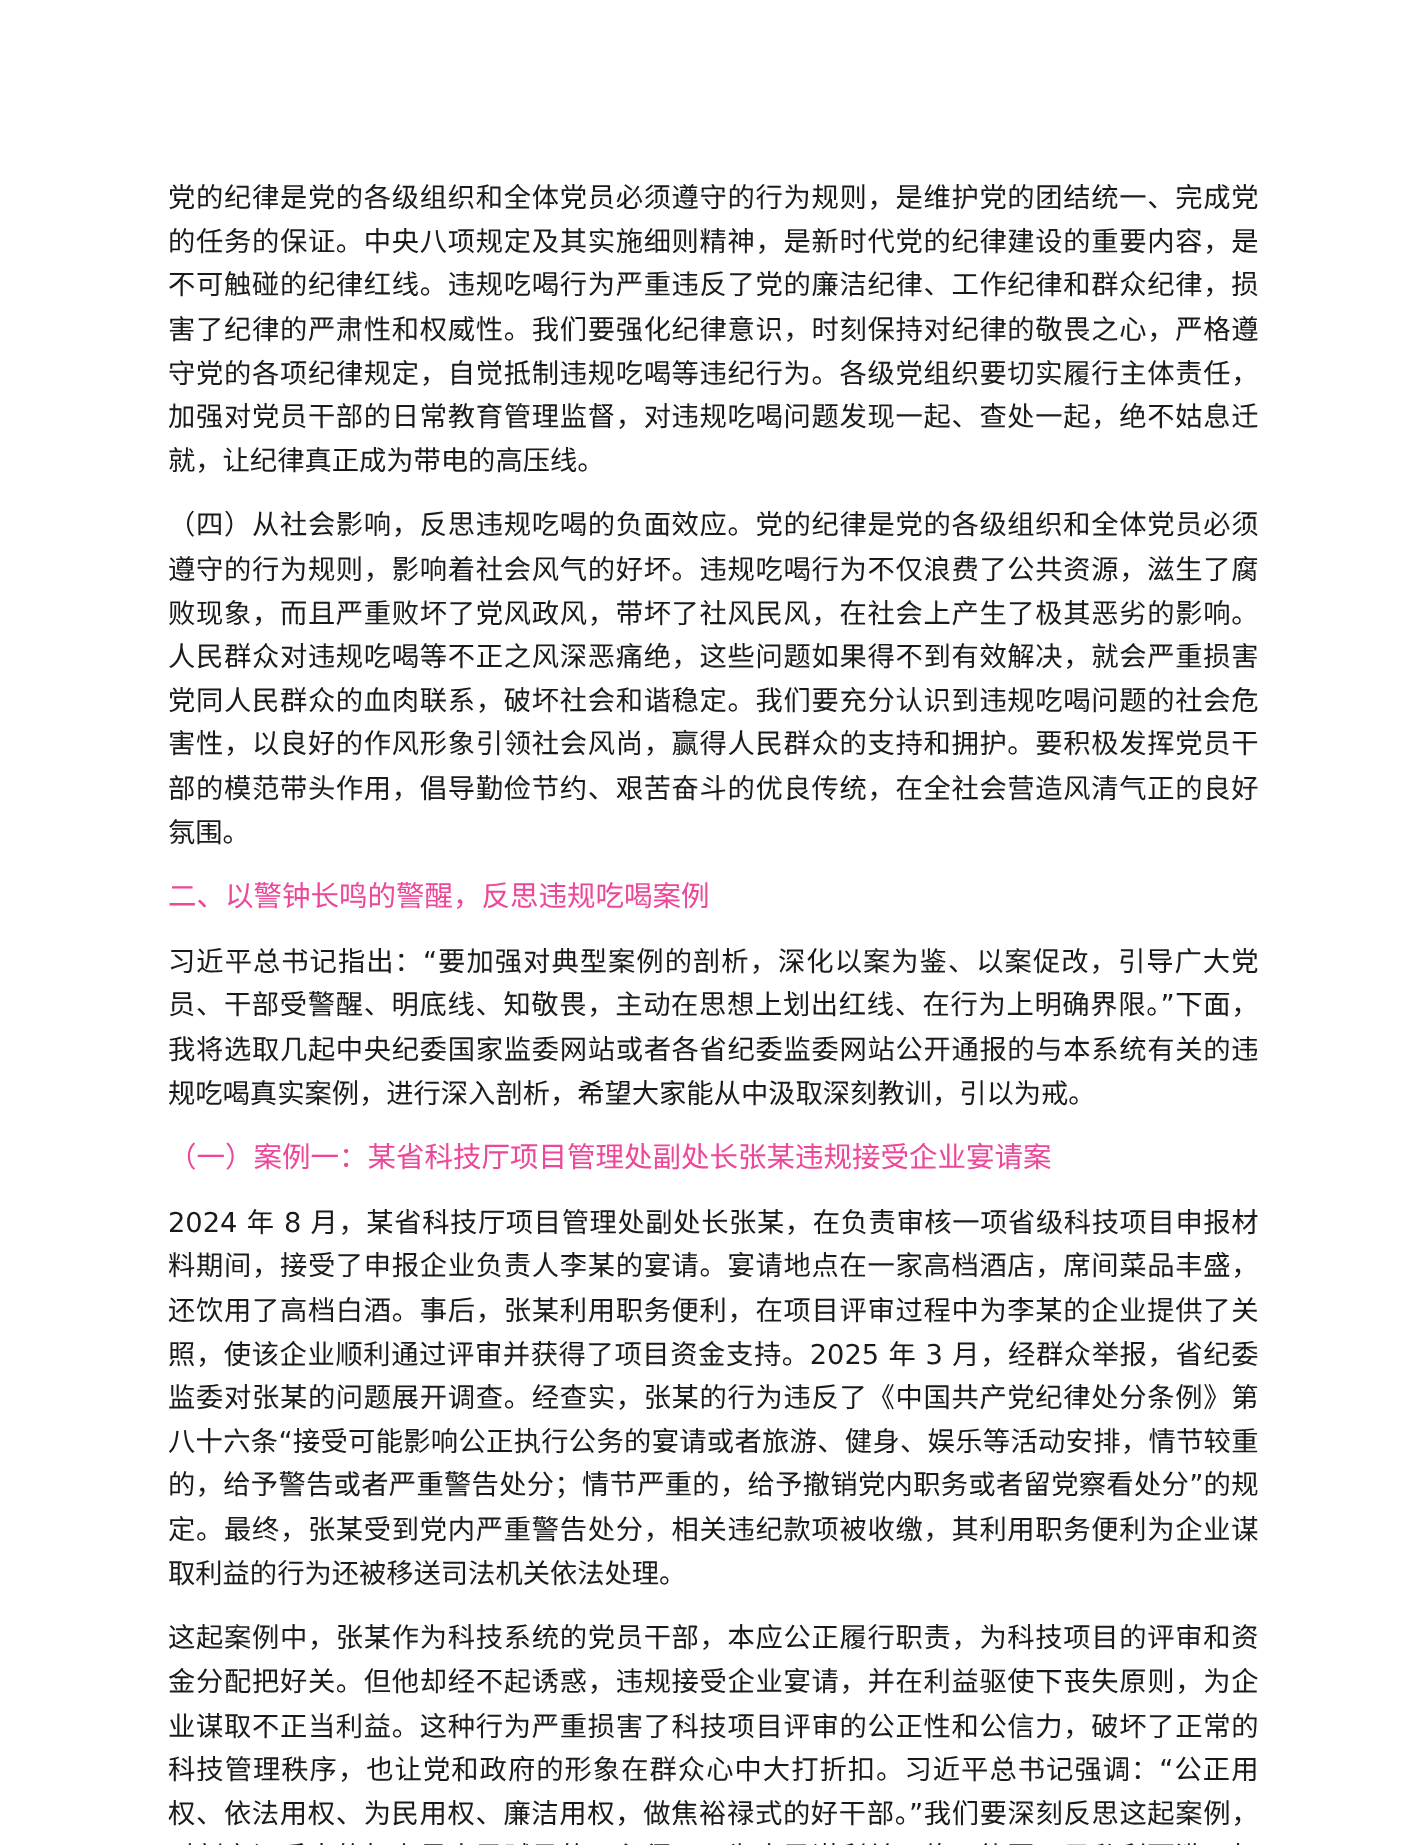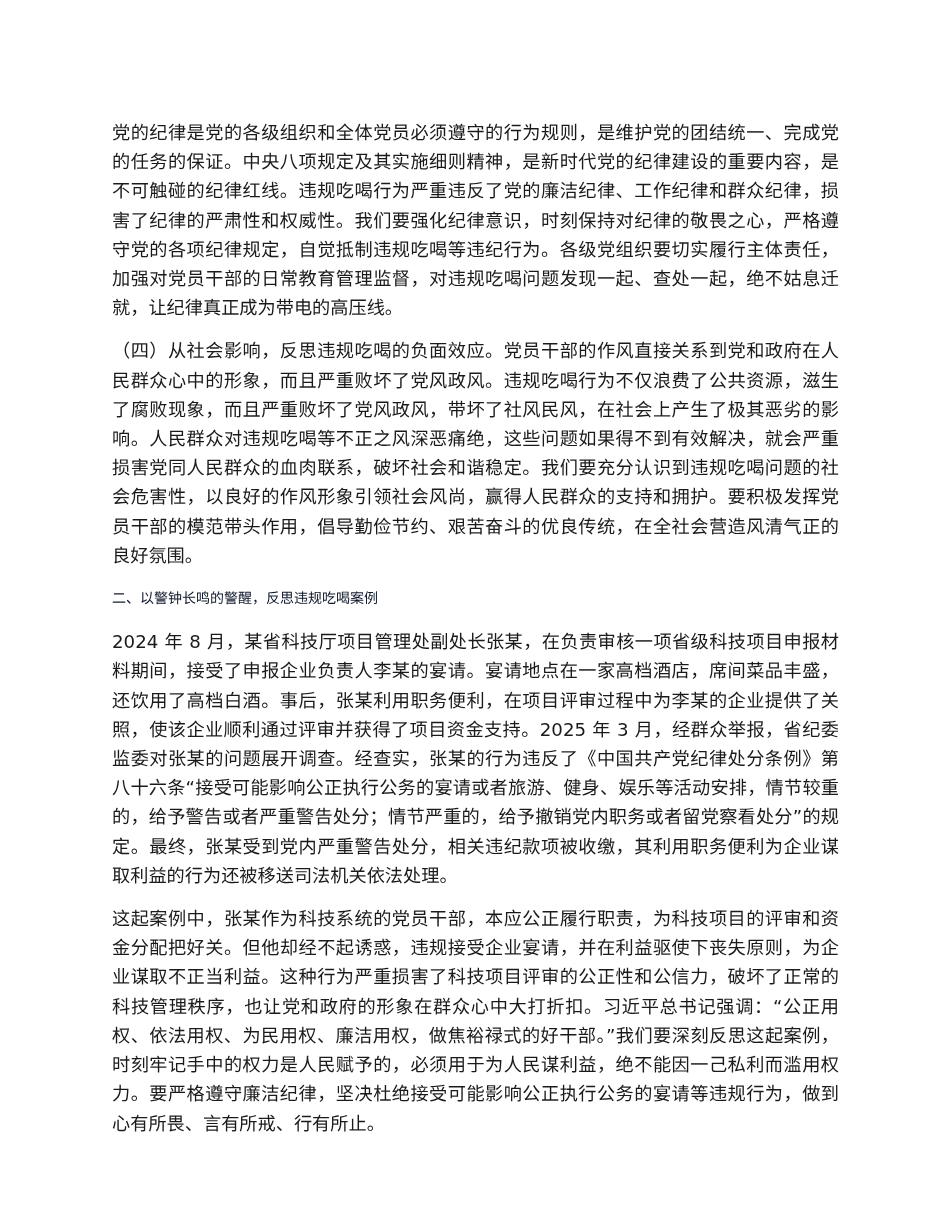--- a/index.html
+++ b/index.html
@@ -34,36 +34,38 @@
     text-align: justify;
     text-justify: inter-character;
     letter-spacing: 0px;
     word-break: break-all;
     color: #1a1a1a;
     font-weight: 400;
   }
   p.heading {
     margin: 0 0 14px 0;
     padding: 0;
-    font-size: 14px;
+    font-size: 19px;
     line-height: 29.2px;
     text-align: left;
-    color: #0f172a;
+    color: #ec4899;
     font-weight: 400;
     word-break: break-all;
   }
   p.para:last-child,
   p.heading:last-child {
     margin-bottom: 0;
   }
 </style>
 </head>
 <body style="background: rgb(255, 255, 255);">
 
 <div id="page" style="background: rgb(255, 255, 255); color: rgb(26, 26, 26); width: 942px; height: 1230px;">
   <div id="doc-body">
       <p class="para">党的纪律是党的各级组织和全体党员必须遵守的行为规则，是维护党的团结统一、完成党的任务的保证。中央八项规定及其实施细则精神，是新时代党的纪律建设的重要内容，是不可触碰的纪律红线。违规吃喝行为严重违反了党的廉洁纪律、工作纪律和群众纪律，损害了纪律的严肃性和权威性。我们要强化纪律意识，时刻保持对纪律的敬畏之心，严格遵守党的各项纪律规定，自觉抵制违规吃喝等违纪行为。各级党组织要切实履行主体责任，加强对党员干部的日常教育管理监督，对违规吃喝问题发现一起、查处一起，绝不姑息迁就，让纪律真正成为带电的高压线。</p>
-      <p class="para">（四）从社会影响，反思违规吃喝的负面效应。党员干部的作风直接关系到党和政府在人民群众心中的形象，而且严重败坏了党风政风。违规吃喝行为不仅浪费了公共资源，滋生了腐败现象，而且严重败坏了党风政风，带坏了社风民风，在社会上产生了极其恶劣的影响。人民群众对违规吃喝等不正之风深恶痛绝，这些问题如果得不到有效解决，就会严重损害党同人民群众的血肉联系，破坏社会和谐稳定。我们要充分认识到违规吃喝问题的社会危害性，以良好的作风形象引领社会风尚，赢得人民群众的支持和拥护。要积极发挥党员干部的模范带头作用，倡导勤俭节约、艰苦奋斗的优良传统，在全社会营造风清气正的良好氛围。</p>
+      <p class="para">（四）从社会影响，反思违规吃喝的负面效应。党的纪律是党的各级组织和全体党员必须遵守的行为规则，影响着社会风气的好坏。违规吃喝行为不仅浪费了公共资源，滋生了腐败现象，而且严重败坏了党风政风，带坏了社风民风，在社会上产生了极其恶劣的影响。人民群众对违规吃喝等不正之风深恶痛绝，这些问题如果得不到有效解决，就会严重损害党同人民群众的血肉联系，破坏社会和谐稳定。我们要充分认识到违规吃喝问题的社会危害性，以良好的作风形象引领社会风尚，赢得人民群众的支持和拥护。要积极发挥党员干部的模范带头作用，倡导勤俭节约、艰苦奋斗的优良传统，在全社会营造风清气正的良好氛围。</p>
       <p class="heading">二、以警钟长鸣的警醒，反思违规吃喝案例</p>
+      <p class="para">习近平总书记指出：“要加强对典型案例的剖析，深化以案为鉴、以案促改，引导广大党员、干部受警醒、明底线、知敬畏，主动在思想上划出红线、在行为上明确界限。”下面，我将选取几起中央纪委国家监委网站或者各省纪委监委网站公开通报的与本系统有关的违规吃喝真实案例，进行深入剖析，希望大家能从中汲取深刻教训，引以为戒。</p>
+      <p class="heading">（一）案例一：某省科技厅项目管理处副处长张某违规接受企业宴请案</p>
       <p class="para">2024 年 8 月，某省科技厅项目管理处副处长张某，在负责审核一项省级科技项目申报材料期间，接受了申报企业负责人李某的宴请。宴请地点在一家高档酒店，席间菜品丰盛，还饮用了高档白酒。事后，张某利用职务便利，在项目评审过程中为李某的企业提供了关照，使该企业顺利通过评审并获得了项目资金支持。2025 年 3 月，经群众举报，省纪委监委对张某的问题展开调查。经查实，张某的行为违反了《中国共产党纪律处分条例》第八十六条“接受可能影响公正执行公务的宴请或者旅游、健身、娱乐等活动安排，情节较重的，给予警告或者严重警告处分；情节严重的，给予撤销党内职务或者留党察看处分”的规定。最终，张某受到党内严重警告处分，相关违纪款项被收缴，其利用职务便利为企业谋取利益的行为还被移送司法机关依法处理。</p>
       <p class="para">这起案例中，张某作为科技系统的党员干部，本应公正履行职责，为科技项目的评审和资金分配把好关。但他却经不起诱惑，违规接受企业宴请，并在利益驱使下丧失原则，为企业谋取不正当利益。这种行为严重损害了科技项目评审的公正性和公信力，破坏了正常的科技管理秩序，也让党和政府的形象在群众心中大打折扣。习近平总书记强调：“公正用权、依法用权、为民用权、廉洁用权，做焦裕禄式的好干部。”我们要深刻反思这起案例，时刻牢记手中的权力是人民赋予的，必须用于为人民谋利益，绝不能因一己私利而滥用权力。要严格遵守廉洁纪律，坚决杜绝接受可能影响公正执行公务的宴请等违规行为，做到心有所畏、言有所戒、行有所止。</p>
     </div>
 </div>
 
 </body></html>

